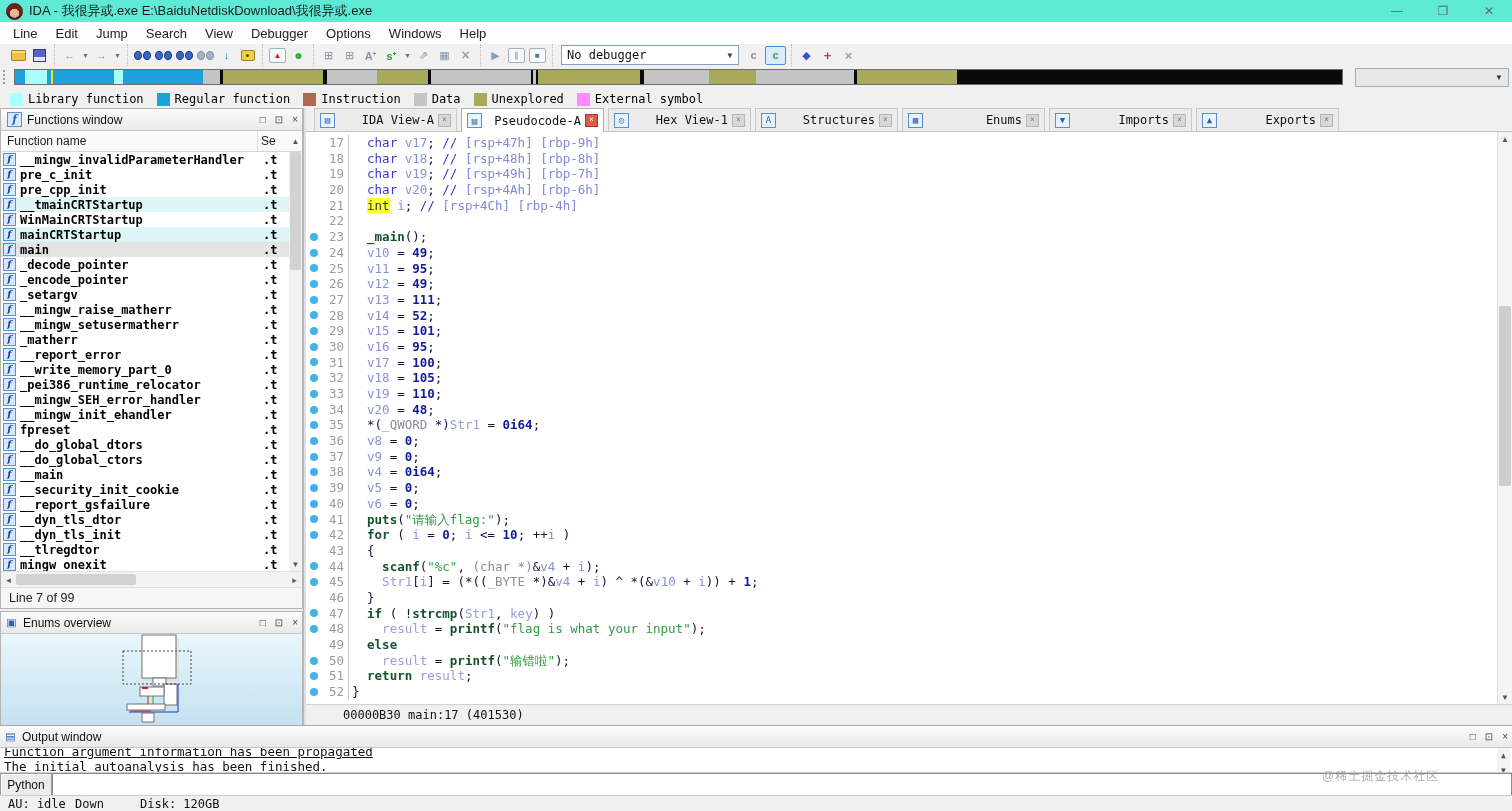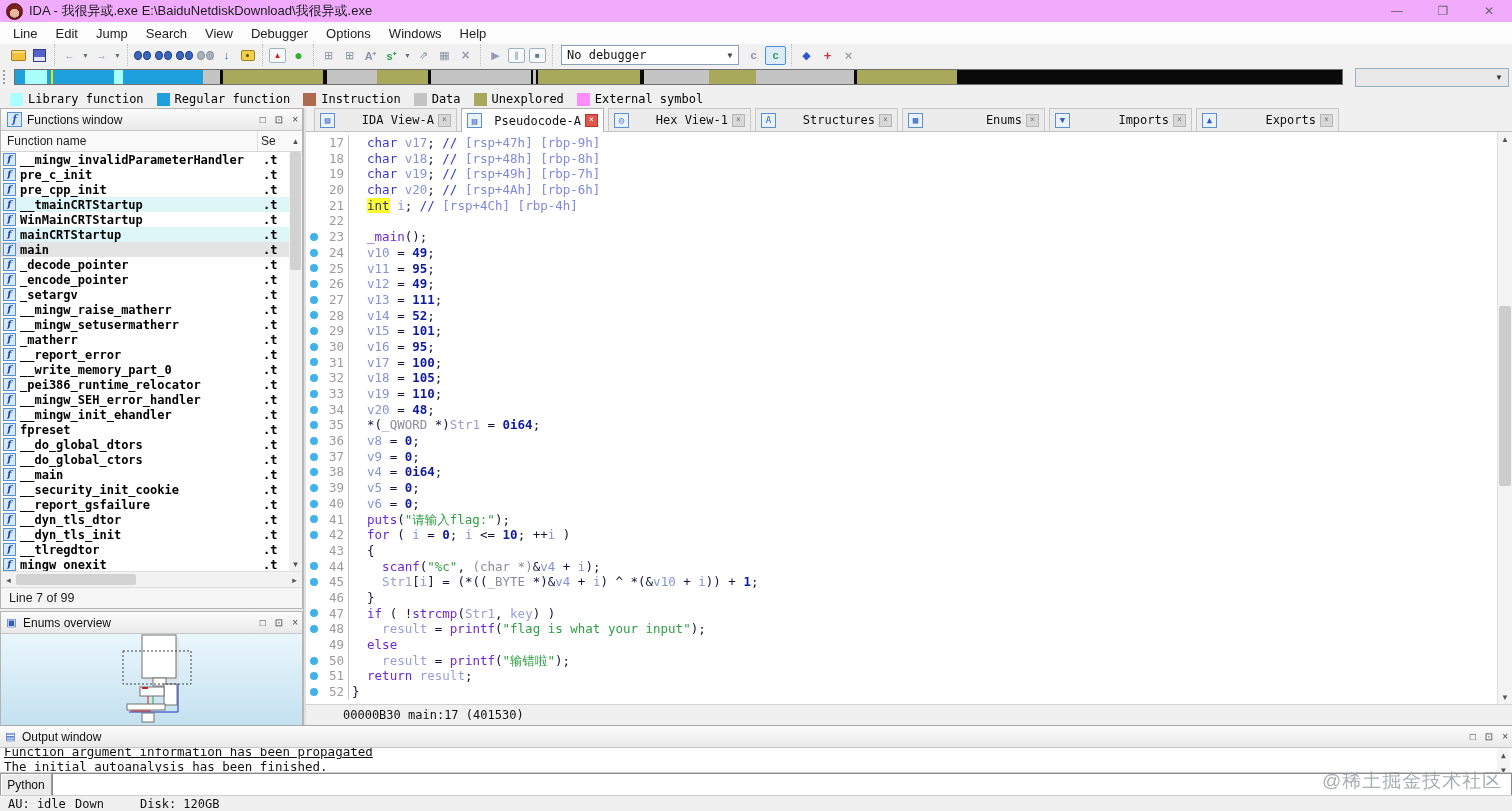--- a/index.html
+++ b/index.html
@@ -1,19 +1,19 @@
 <!DOCTYPE html>
 <html><head>
 <meta charset="utf-8">
 <style>
   html,body{margin:0;padding:0;background:#d8d8d8;}
   #app{width:1512px;height:811px;position:relative;background:#f0f0f0;overflow:hidden;
        font-family:"Liberation Sans",sans-serif;font-size:13px;color:#222;}
   
-  .titlebar{height:22px;background:#f0abfc;display:flex;align-items:center;padding-left:6px;}
+  .titlebar{height:22px;background:#5eead4;display:flex;align-items:center;padding-left:6px;}
   .appicon{width:15px;height:15px;border-radius:50%;background:radial-gradient(circle at 50% 62%, #e8b89a 0 38%, #7a1f1f 39% 100%);border:1px solid #5a1414;box-shadow:inset 0 -2px 0 rgba(0,0,0,.25);margin-right:6px;flex:none;}
   .wtitle{font-size:13px;color:#1c1c1c;white-space:nowrap;}
   .wctrls{margin-left:auto;display:flex;height:100%;}
   .wctrl{width:46px;display:flex;align-items:center;justify-content:center;color:#666;font-size:12px;}
   
   .menubar{height:22px;background:#fdfdfd;display:flex;align-items:center;padding-left:4px;}
   .menu-item{padding:2px 9px;color:#222;}
   
   .toolbar{height:22px;background:#f1f1f1;display:flex;align-items:center;padding-left:4px;}
   .tgroup{display:flex;align-items:center;height:100%;padding:0 4px;border-left:1px dotted #bdbdbd;}
@@ -87,21 +87,21 @@
   .tabclose{width:11px;height:11px;flex:none;background:#d8d8d8;border:1px solid #b6b6b6;color:#777;font-size:8px;line-height:9px;text-align:center;margin-left:4px;}
   .tab.active .tabclose{background:#e0584c;border-color:#b03428;color:#fff;}
   .codewrap{flex:1;min-height:0;position:relative;background:#fff;overflow:hidden;}
   .code{padding-top:3px;font-family:"DejaVu Sans Mono",monospace;font-size:12.5px;line-height:15.7px;}
   .cline{height:15.7px;display:flex;white-space:pre;}
   .dotcell{width:15px;flex:none;display:flex;align-items:center;justify-content:center;}
   .dot{width:8px;height:8px;border-radius:50%;background:#42b2e8;display:none;}
   .dot.on{display:block;}
   .numcell{width:23px;flex:none;text-align:right;color:#9b9b9b;}
   .ctext{border-left:1px solid #c9c9c9;margin-left:4px;padding-left:3px;flex:1;}
-  .tk-k{color:#6d28d9;font-weight:normal;}
+  .tk-k{color:#14532d;font-weight:bold;}
   .tk-t{color:#3a3ad0;}
   .tk-v{color:#8593d5;}
   .tk-w{color:#9a9ed8;}
   .tk-n{color:#101a9e;font-weight:bold;}
   .tk-s{color:#2f9e44;}
   .tk-c{color:#8289d8;}
   .tk-cs{color:#2d36cf;}
   .tk-p{color:#14143c;}
   .tk-g{color:#8c8c9c;}
   .tk-hl{background:#ffff2e;color:#2f2f80;}
@@ -116,21 +116,21 @@
   .outbody{height:30px;overflow:hidden;padding-left:4px;font-family:"DejaVu Sans Mono",monospace;font-size:12.5px;line-height:15px;color:#111;position:relative;}
   .outline1{margin-top:-4px;text-decoration:underline;}
   .outscroll{position:absolute;right:2px;top:0;width:13px;height:30px;display:flex;flex-direction:column;align-items:center;justify-content:space-between;font-size:8px;color:#555;background:#f4f4f4;}
   .pyrow{height:28px;display:flex;align-items:stretch;border-top:1px solid #cfcfcf;background:#f0f0f0;}
   .pybtn{width:50px;flex:none;display:flex;align-items:center;justify-content:center;background:#ececec;border:1px solid #9a9a9a;border-style:solid;box-shadow:inset 1px 1px 0 #fff;font-size:12px;color:#111;}
   .pyinput{flex:1;background:#fff;border:1px solid #8a8a8a;margin:0;outline:none;font-family:"DejaVu Sans Mono",monospace;font-size:12px;padding:0 4px;}
   
   .statusbar{position:absolute;top:795px;left:0;width:1512px;height:16px;background:#f0f0f0;border-top:1px solid #cdcdcd;font-family:"DejaVu Sans Mono",monospace;font-size:12px;color:#111;}
   .sbitem{position:absolute;top:1px;}
   .sb0{left:8px;} .sb1{left:75px;} .sb2{left:140px;}
-  .watermark{position:absolute;left:1322px;top:768px;font-size:19px;color:#9aa0a6;opacity:.85;letter-spacing:1px;z-index:40;font-family:"Liberation Sans",sans-serif;}
+  .watermark{position:absolute;left:1322px;top:768px;font-size:12px;color:#9aa0a6;opacity:.85;letter-spacing:1px;z-index:40;font-family:"Liberation Sans",sans-serif;}
 </style>
 </head>
 <body>
 
 <div id="app">
 
   <div class="titlebar">
     <span class="appicon"></span>
     <span class="wtitle">IDA - 我很异或.exe E:\BaiduNetdiskDownload\我很异或.exe</span>
     <span class="wctrls" id="win-controls">

